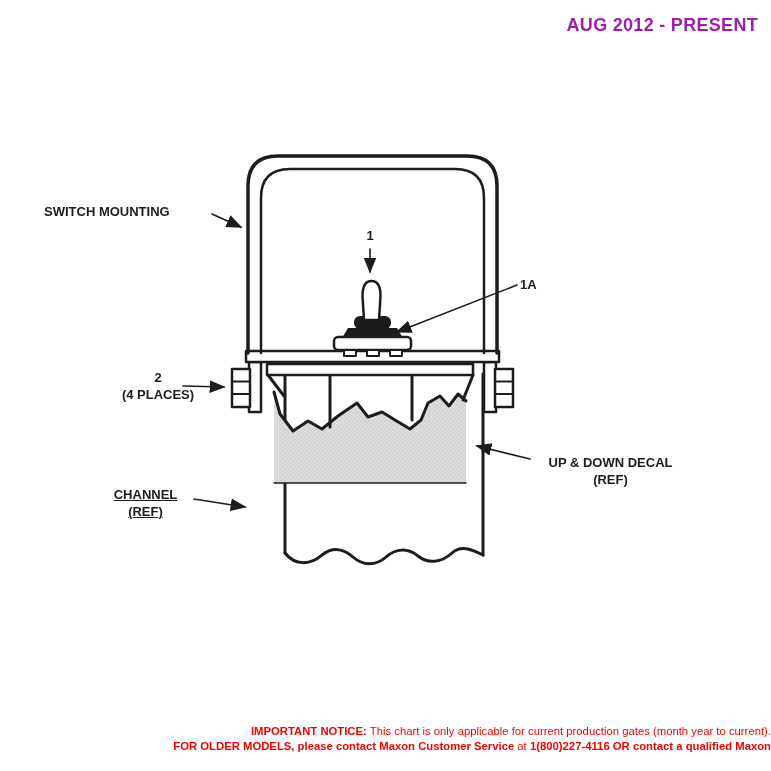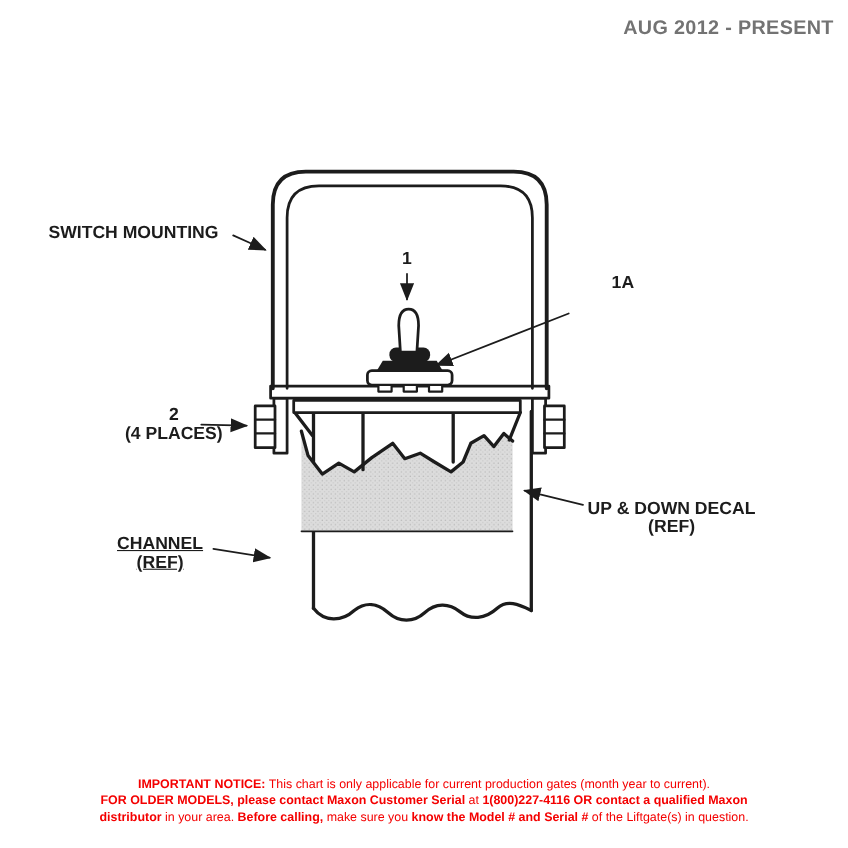--- a/index.html
+++ b/index.html
@@ -2,31 +2,31 @@
 <html><head>
 <meta charset="utf-8">
 <style>
   html,body{margin:0;padding:0;}
   body{
     width:771px;height:771px;position:relative;background:#ffffff;
     font-family:"Liberation Sans",sans-serif;overflow:hidden;
   }
   .rev{
     position:absolute;top:15px;right:13px;
-    font-size:18px;font-weight:bold;color:#737373;letter-spacing:.3px;
+    font-size:18px;font-weight:bold;color:#a21caf;letter-spacing:.3px;
     white-space:nowrap;
   }
   .art{position:absolute;left:0;top:0;width:771px;height:771px;}
   .lbl{
-    position:absolute;font-size:16px;font-weight:bold;color:#1c1c1c;
+    position:absolute;font-size:13px;font-weight:bold;color:#1c1c1c;
     line-height:17px;white-space:nowrap;
   }
   .lbl.center{text-align:center;}
   .notice{
-    position:absolute;left:0;right:0;top:706px;text-align:center;
+    position:absolute;left:0;right:0;top:724px;text-align:right;
     font-size:11.3px;line-height:15.2px;color:#f40000;
   }
   .notice .b{font-weight:bold;}
 </style>
 </head>
 <body>
 
 <div class="rev">AUG 2012 - PRESENT</div>
 
 <svg class="art" viewBox="0 0 771 771">
@@ -101,34 +101,33 @@
     </g>
   </g>
 </svg>
 
 <div class="lbl" style="left:44px;top:203px;">
   <div>SWITCH MOUNTING</div>
 </div>
 
 <div class="lbl center" style="left:362px;top:227px;width:16px;">1</div>
 
-<div class="lbl" style="left:520px;top:249px;margin-left:36px;">1A</div>
+<div class="lbl" style="left:520px;top:276px;">1A</div>
 
 <div class="lbl center" style="left:103px;top:369px;width:110px;">
   <div>2</div>
   <div>(4 PLACES)</div>
 </div>
 
 <div class="lbl center" style="left:528px;top:454px;width:165px;text-align:center;">
   <div>UP &amp; DOWN DECAL</div>
   <div>(REF)</div>
 </div>
 
 <div class="lbl center" style="left:93px;top:486px;width:105px;text-decoration:underline;">
   <div>CHANNEL</div>
   <div>(REF)</div>
 </div>
 
 <div class="notice">
   <div><span class="b">IMPORTANT NOTICE:</span><span> This chart is only applicable for current production gates (month year to current).</span></div>
-  <div><span class="b">FOR OLDER MODELS, please contact Maxon Customer Serial</span><span> at </span><span class="b">1(800)227-4116 OR contact a qualified Maxon</span></div>
-  <div><span class="b">distributor</span><span> in your area. </span><span class="b">Before calling,</span><span> make sure you </span><span class="b">know the Model # and Serial #</span><span> of the Liftgate(s) in question.</span></div>
+  <div><span class="b">FOR OLDER MODELS, please contact Maxon Customer Service</span><span> at </span><span class="b">1(800)227-4116 OR contact a qualified Maxon</span></div>
 </div>
 
 </body></html>

